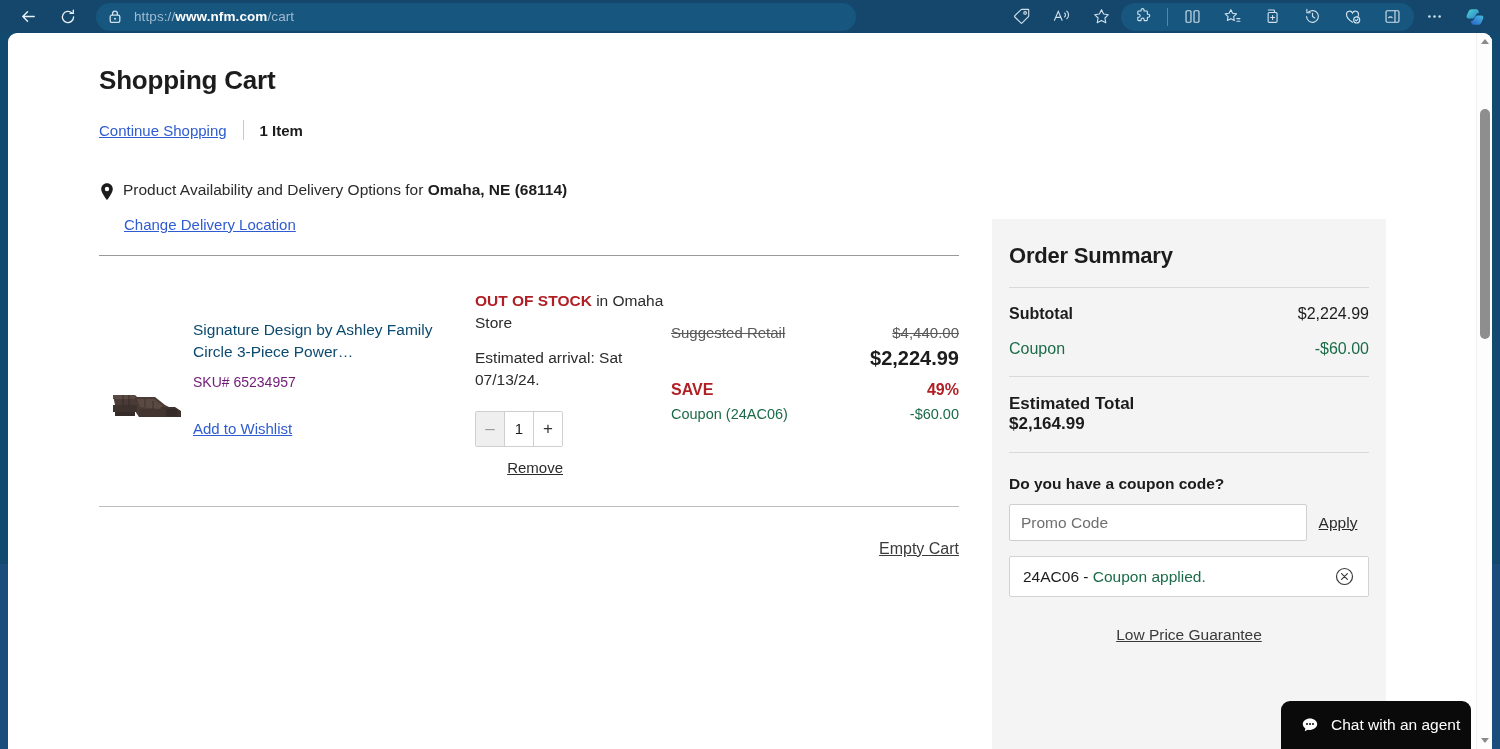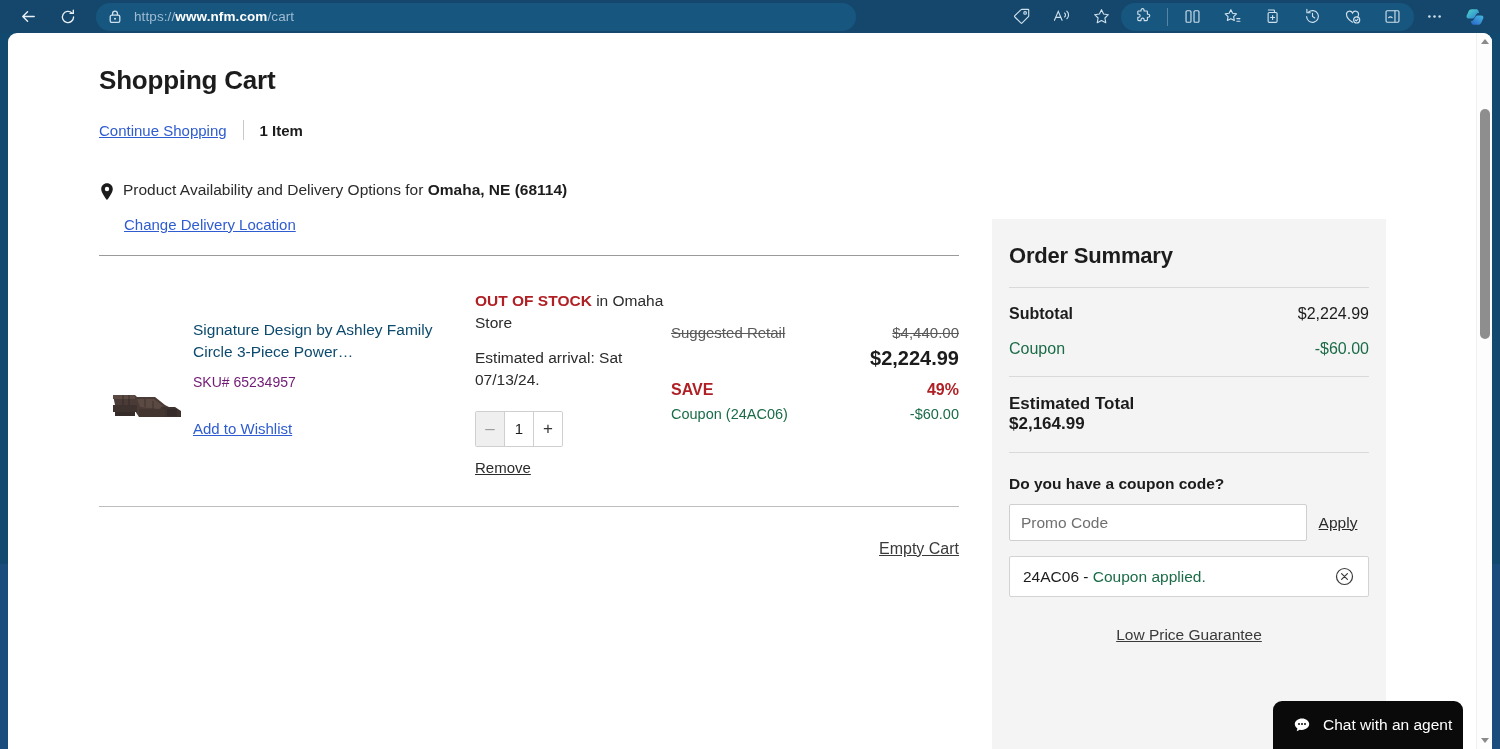--- a/index.html
+++ b/index.html
@@ -128,21 +128,21 @@
   .qty-btn {
     width: 29px; display: flex; align-items: center; justify-content: center;
     font-size: 17px; color: #5e5e5e; cursor: pointer; background: #ffffff;
   }
   .qty-btn.minus { background: #efefef; color: #9a9a9a; border-right: 1px solid #cfcfcf; }
   .qty-btn.plus { border-left: 1px solid #cfcfcf; color: #333; }
   .qty-val {
     flex: 1; display: flex; align-items: center; justify-content: center;
     font-size: 15px; color: #1c1c1c; background: #fff; cursor: text;
   }
-  .remove-wrap { width: 88px; text-align: left; margin-top: 12px; }
+  .remove-wrap { width: 88px; text-align: right; margin-top: 12px; }
   .remove {
     font-size: 15px; color: #2b2b2b; text-decoration: underline; cursor: pointer;
   }
 
   .price-col { flex: 1; padding-top: 40px; }
   .price-line { display: flex; justify-content: space-between; align-items: baseline; }
   .strike { text-decoration: line-through; color: #5a5a5a; font-size: 15px; }
   .now-price { font-size: 20px; font-weight: 700; color: #1c1c1c; margin-top: 6px; text-align: right; }
   .save-line { display: flex; justify-content: space-between; align-items: baseline; margin-top: 11px; }
   .save-lbl { font-size: 16px; font-weight: 700; color: #b01f24; }
@@ -201,21 +201,21 @@
     margin-top: 16px; width: 100%; height: 38px;
     background: #2f62cd; border: none; border-radius: 2px;
     color: #fff; font-size: 18px; cursor: pointer;
     font-family: "Liberation Sans", sans-serif;
   }
   .lpg-wrap { text-align: center; margin-top: 29px; }
   .lpg { font-size: 15.5px; color: #3a3a3a; text-decoration: underline; cursor: pointer; }
 
   
   .chat-widget {
-    position: absolute; right: 29px; bottom: 0;
+    position: absolute; right: 21px; bottom: 0;
     height: 48px; width: 190px;
     background: #0a0a0a; border-radius: 9px 9px 0 0;
     display: flex; align-items: center; padding-left: 19px;
     cursor: pointer;
   }
   .chat-bubble { margin-right: 11px; display: flex; }
   .chat-label { color: #fff; font-size: 15.5px; }
 </style>
 </head>
 <body>

